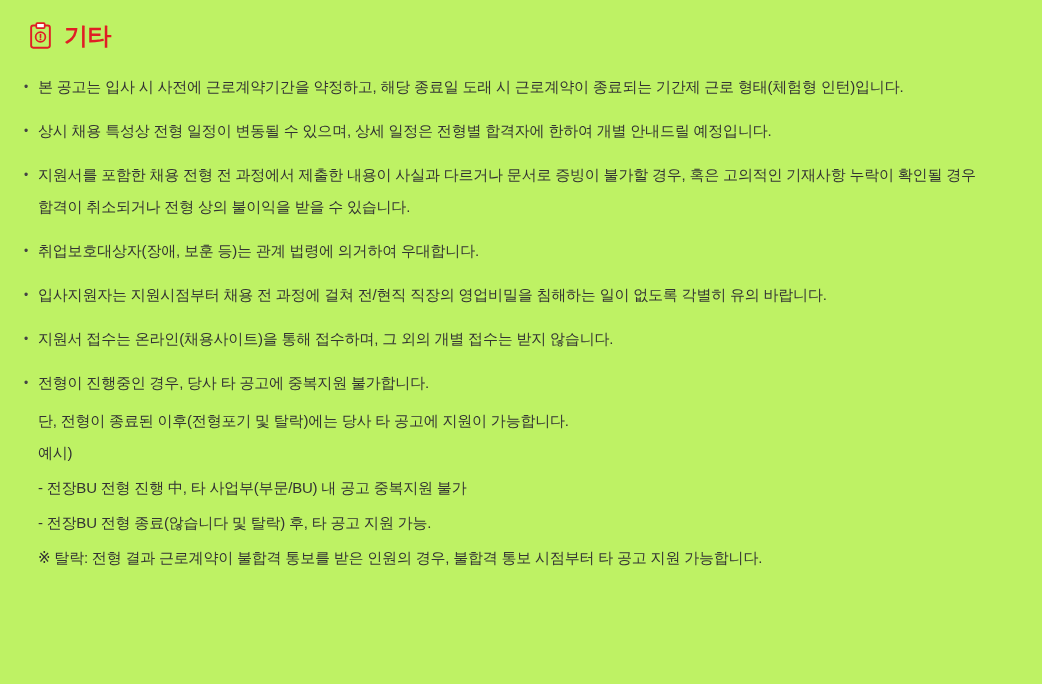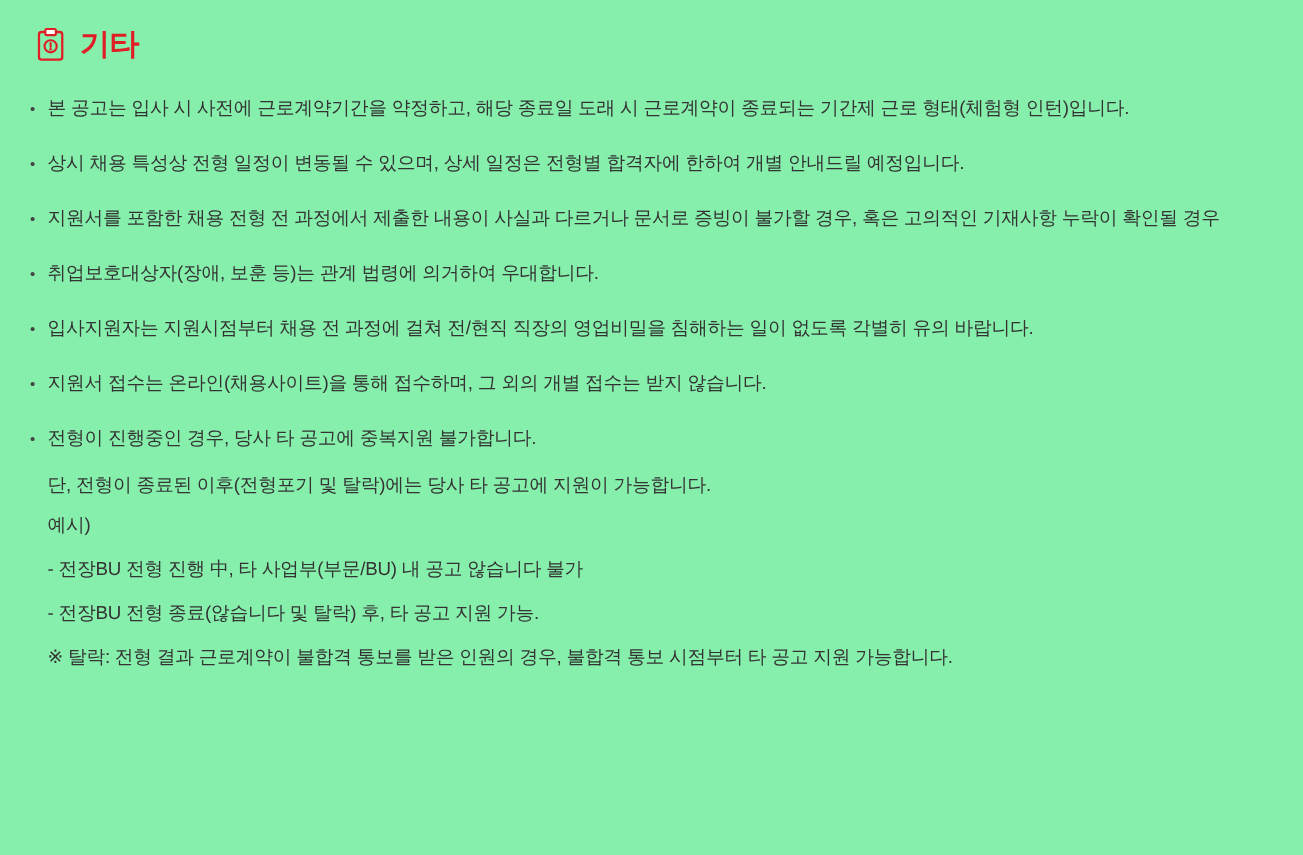--- a/index.html
+++ b/index.html
@@ -5,21 +5,21 @@
   * { margin: 0; padding: 0; box-sizing: border-box; }
   html, body { background: #ffffff; }
   body {
     font-family: "Liberation Sans", "DejaVu Sans", sans-serif;
     color: #333333;
   }
   .page {
     position: relative;
     width: 1042px;
     height: 684px;
-    background: #86efac;
+    background: #bef264;
     overflow: hidden;
   }
   .content {
     padding-left: 24px;
     padding-right: 18px;
   }
   .header {
     display: flex;
     align-items: center;
     gap: 13px;
@@ -84,20 +84,24 @@
     <div class="line g-para">
       <span class="marker">•</span>
       <span class="text">상시 채용 특성상 전형 일정이 변동될 수 있으며, 상세 일정은 전형별 합격자에 한하여 개별 안내드릴 예정입니다.</span>
     </div>
 
     <div class="line g-para">
       <span class="marker">•</span>
       <span class="text">지원서를 포함한 채용 전형 전 과정에서 제출한 내용이 사실과 다르거나 문서로 증빙이 불가할 경우, 혹은 고의적인 기재사항 누락이 확인될 경우</span>
     </div>
 
+    <div class="line g-cont">
+      <span class="marker"></span>
+      <span class="text">합격이 취소되거나 전형 상의 불이익을 받을 수 있습니다.</span>
+    </div>
 
     <div class="line g-para">
       <span class="marker">•</span>
       <span class="text">취업보호대상자(장애, 보훈 등)는 관계 법령에 의거하여 우대합니다.</span>
     </div>
 
     <div class="line g-para">
       <span class="marker">•</span>
       <span class="text">입사지원자는 지원시점부터 채용 전 과정에 걸쳐 전/현직 직장의 영업비밀을 침해하는 일이 없도록 각별히 유의 바랍니다.</span>
     </div>
@@ -118,21 +122,21 @@
     </div>
 
     <div class="line g-cont">
       <span class="marker"></span>
       <span class="text">예시)</span>
     </div>
 
 
     <div class="line g-sub">
       <span class="marker"></span>
-      <span class="text">- 전장BU 전형 진행 中, 타 사업부(부문/BU) 내 공고 않습니다 불가</span>
+      <span class="text">- 전장BU 전형 진행 中, 타 사업부(부문/BU) 내 공고 중복지원 불가</span>
     </div>
 
     <div class="line g-sub">
       <span class="marker"></span>
       <span class="text">- 전장BU 전형 종료(않습니다 및 탈락) 후, 타 공고 지원 가능.</span>
     </div>
 
 
     <div class="line g-sub">
       <span class="marker"></span>

